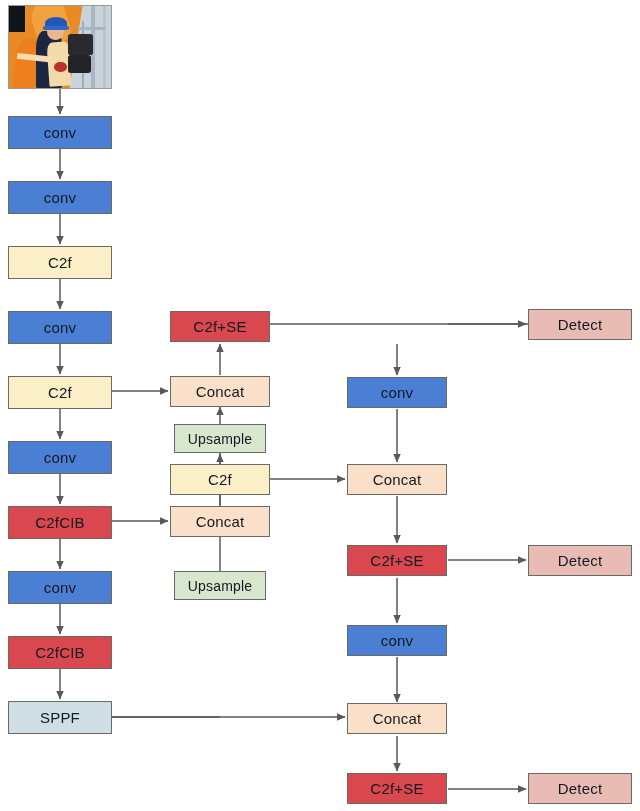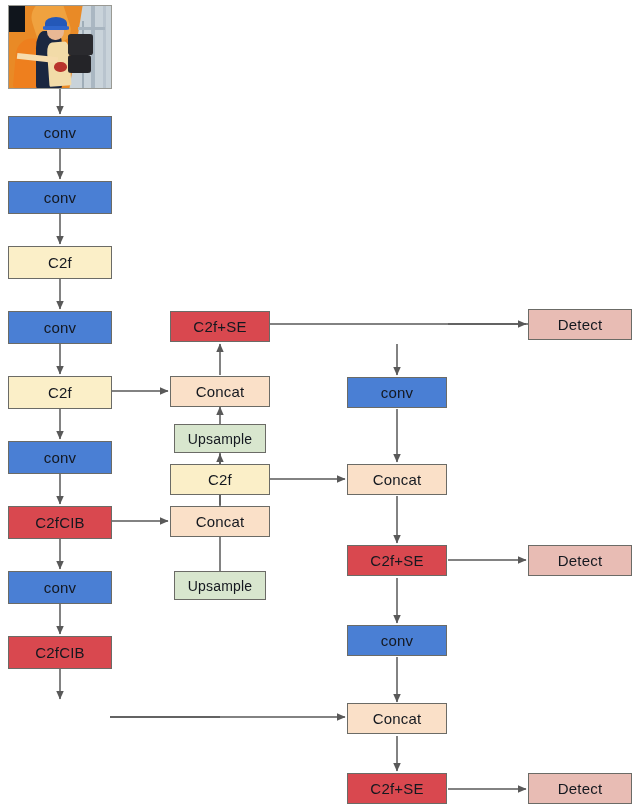--- a/index.html
+++ b/index.html
@@ -113,20 +113,21 @@
 
   <div class="node" style="left:8px;top:116px;width:104px;height:33px;background:#4a7fd4;">conv</div>
   <div class="node" style="left:8px;top:181px;width:104px;height:33px;background:#4a7fd4;">conv</div>
   <div class="node" style="left:8px;top:246px;width:104px;height:33px;background:#fbefc8;">C2f</div>
   <div class="node" style="left:8px;top:311px;width:104px;height:33px;background:#4a7fd4;">conv</div>
   <div class="node" style="left:8px;top:376px;width:104px;height:33px;background:#fbefc8;">C2f</div>
   <div class="node" style="left:8px;top:441px;width:104px;height:33px;background:#4a7fd4;">conv</div>
   <div class="node" style="left:8px;top:506px;width:104px;height:33px;background:#d9484f;">C2fCIB</div>
   <div class="node" style="left:8px;top:571px;width:104px;height:33px;background:#4a7fd4;">conv</div>
   <div class="node" style="left:8px;top:636px;width:104px;height:33px;background:#d9484f;">C2fCIB</div>
+  <div class="node" style="left:8px;top:701px;width:104px;height:33px;background:#cfdde4;">SPPF</div>
 
   <div class="node" style="left:170px;top:311px;width:100px;height:31px;background:#d9484f;">C2f+SE</div>
   <div class="node" style="left:170px;top:376px;width:100px;height:31px;background:#fae0c8;">Concat</div>
   <div class="node" style="left:174px;top:424px;width:92px;height:29px;background:#d8e6ce;font-size:14px;">Upsample</div>
   <div class="node" style="left:170px;top:464px;width:100px;height:31px;background:#fbefc8;">C2f</div>
   <div class="node" style="left:170px;top:506px;width:100px;height:31px;background:#fae0c8;">Concat</div>
   <div class="node" style="left:174px;top:571px;width:92px;height:29px;background:#d8e6ce;font-size:14px;">Upsample</div>
 
   <div class="node" style="left:347px;top:377px;width:100px;height:31px;background:#4a7fd4;">conv</div>
   <div class="node" style="left:347px;top:464px;width:100px;height:31px;background:#fae0c8;">Concat</div>

